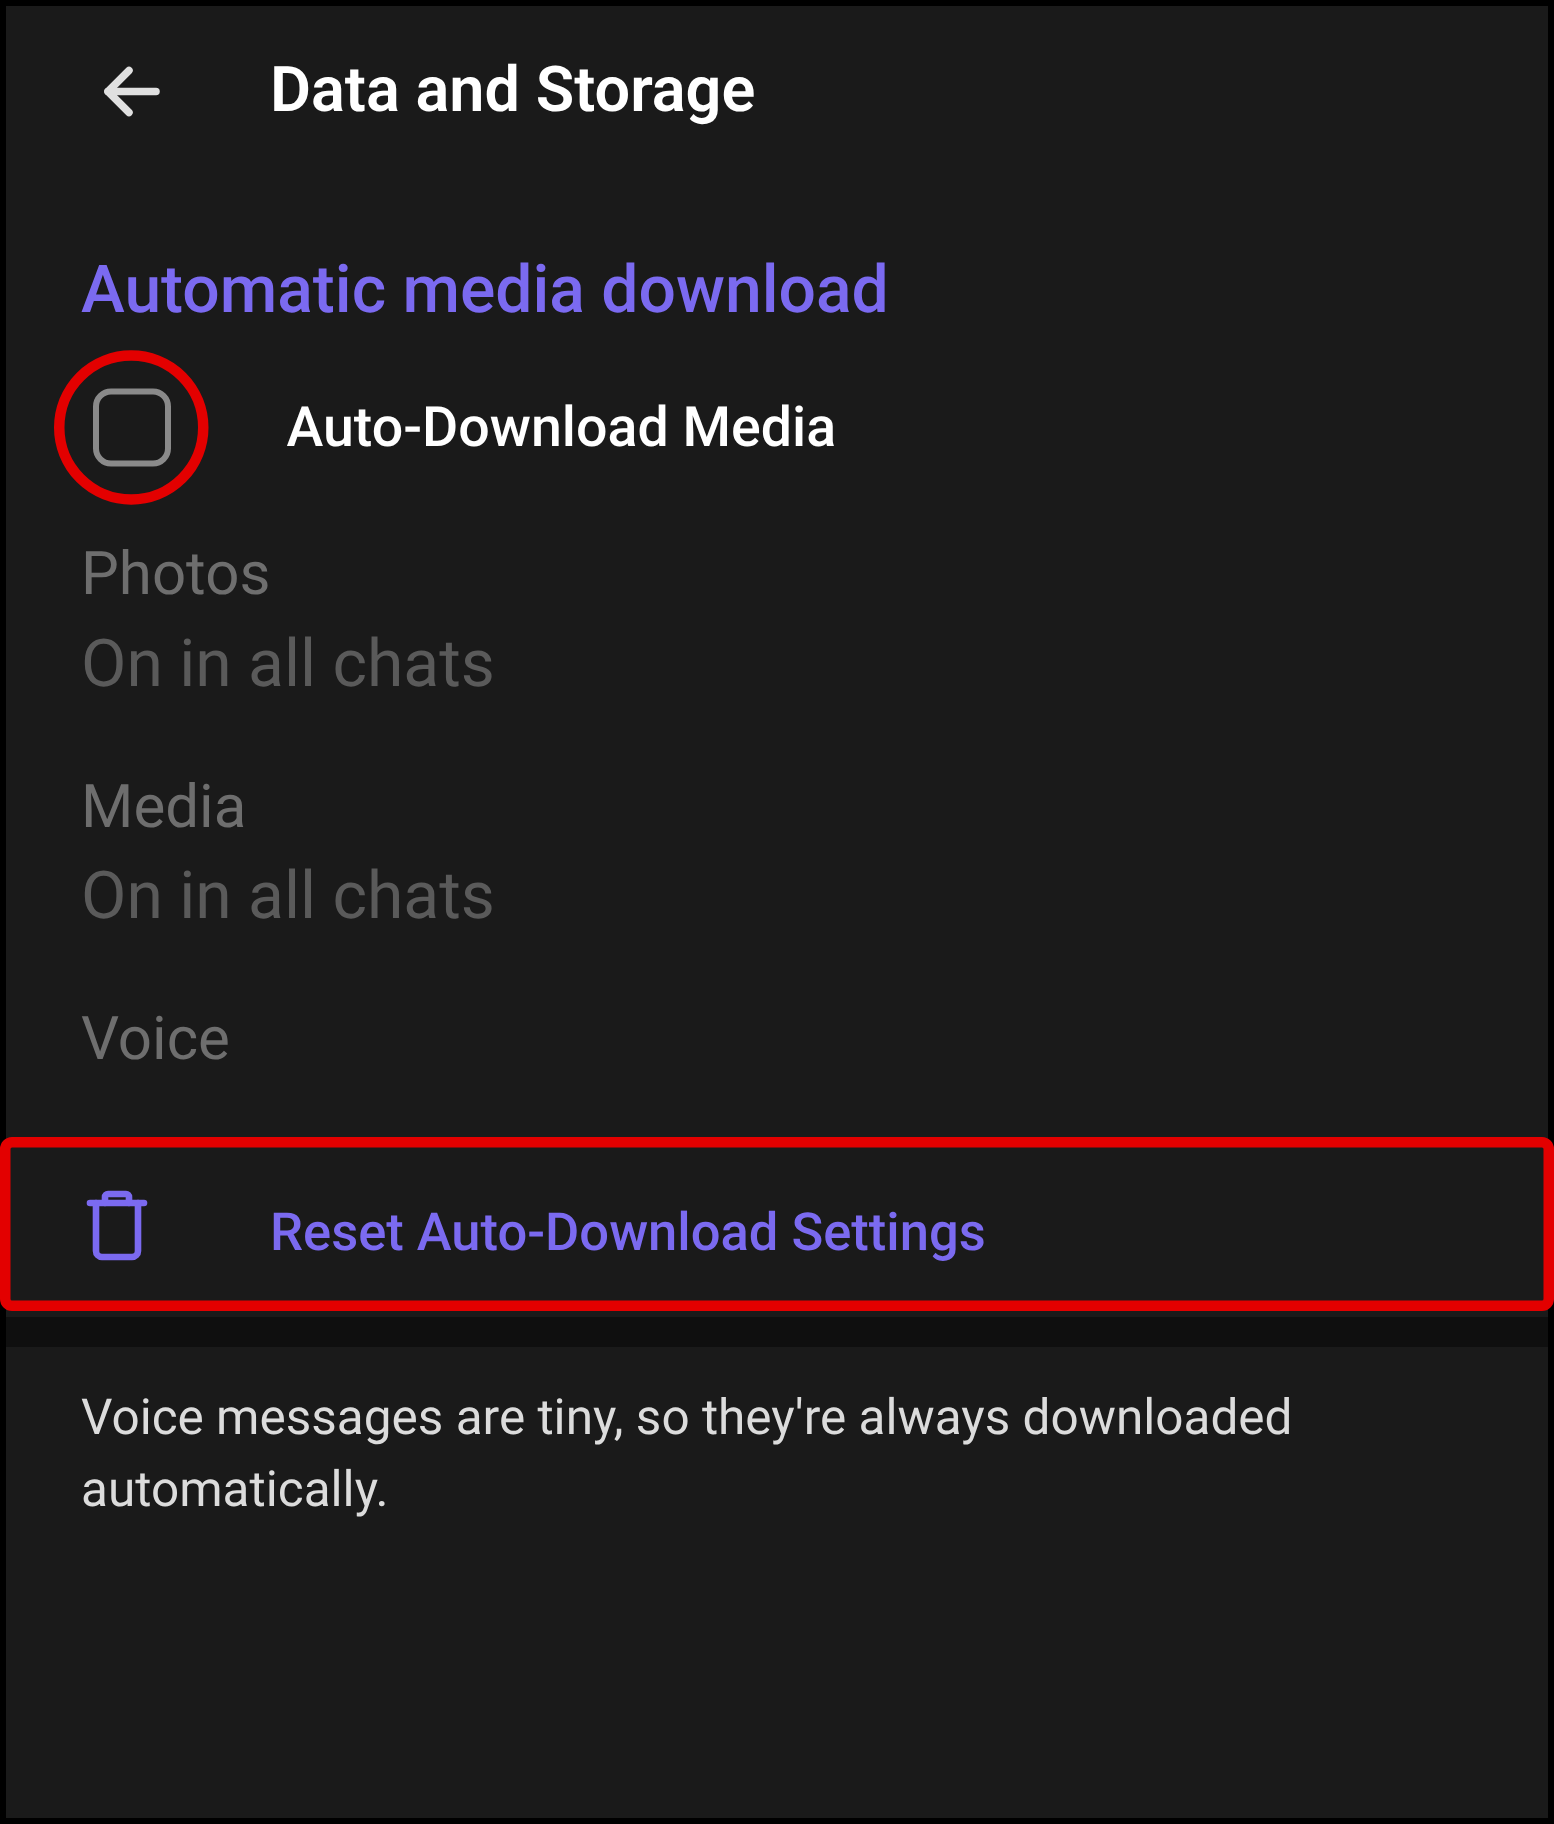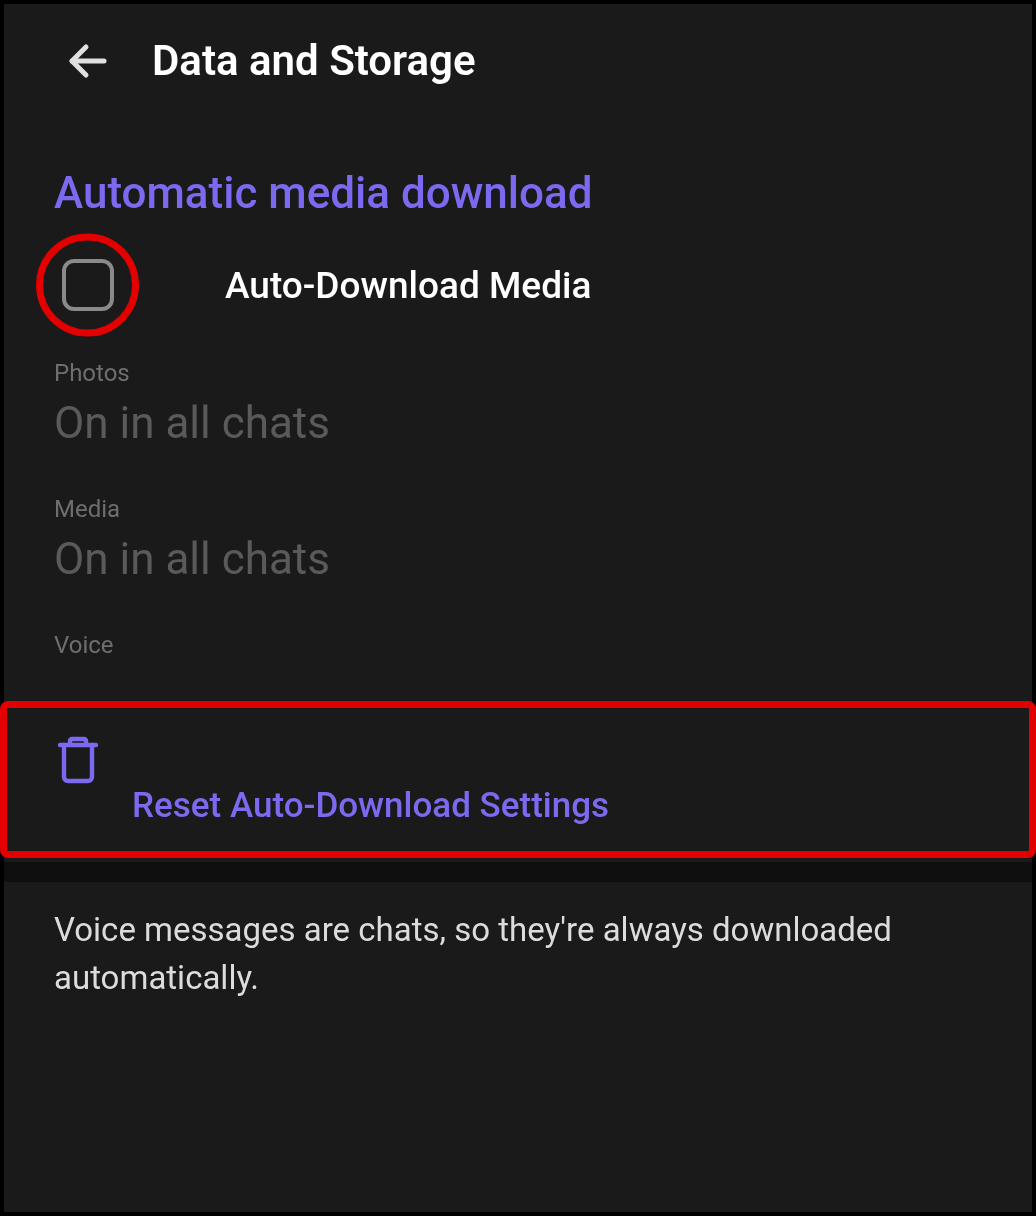--- a/index.html
+++ b/index.html
@@ -31,21 +31,21 @@
     .back-icon {
       width: 48px;
       height: 48px;
       color: #e0e0e0;
       cursor: pointer;
     }
     .title {
       font-size: 42px;
       font-weight: 600;
       color: #ffffff;
-      margin-left: 40px;
+      margin-left: 68px;
     }
     .content {
       padding: 50px 50px 0 50px;
     }
     .section-header {
       font-size: 44px;
       font-weight: 500;
       color: #7b6af0;
       margin-bottom: 40px;
     }
@@ -71,48 +71,47 @@
       height: 52px;
       border: 4px solid #8a8a8a;
       border-radius: 12px;
       margin-left: 8px;
       cursor: pointer;
     }
     .checkbox-label {
       font-size: 37px;
       font-weight: 500;
       color: #ffffff;
-      margin-left: 111px;
+      margin-left: 77px;
     }
     .setting-item {
       margin-bottom: 46px;
       cursor: pointer;
     }
     .setting-title {
-      font-size: 24px;
+      font-size: 40px;
       color: #6e6e6e;
       font-weight: 400;
       margin-bottom: 10px;
     }
     .setting-subtitle {
       font-size: 44px;
       color: #5a5a5a;
       font-weight: 400;
     }
     .reset-row {
       display: flex;
-      align-items: flex-start;
+      align-items: flex-end;
       padding: 28px 0;
       margin-left: -38px;
       margin-right: -38px;
       padding-left: 38px;
       padding-right: 38px;
       cursor: pointer;
       position: relative;
-      flex-direction: column;
     }
     .reset-highlight {
       position: absolute;
       border: 7px solid #e30000;
       border-radius: 8px;
       left: -16px;
       right: -16px;
       top: -4px;
       bottom: -4px;
       pointer-events: none;
@@ -183,15 +182,15 @@
       <svg class="trash-icon" viewBox="0 0 24 26" fill="none" stroke="currentColor" stroke-width="2.2" stroke-linecap="round" stroke-linejoin="round">
         <path d="M3 6h18"></path>
         <path d="M8 6V4a1 1 0 0 1 1-1h6a1 1 0 0 1 1 1v2"></path>
         <path d="M5 6v16a2 2 0 0 0 2 2h10a2 2 0 0 0 2-2V6"></path>
       </svg>
       <div class="reset-label">Reset Auto-Download Settings</div>
     </div>
 
     <div class="separator"></div>
 
-    <div class="footer-note">Voice messages are chats, so they're always downloaded automatically.</div>
+    <div class="footer-note">Voice messages are tiny, so they're always downloaded automatically.</div>
   </div>
 </div>
 
 </body></html>

